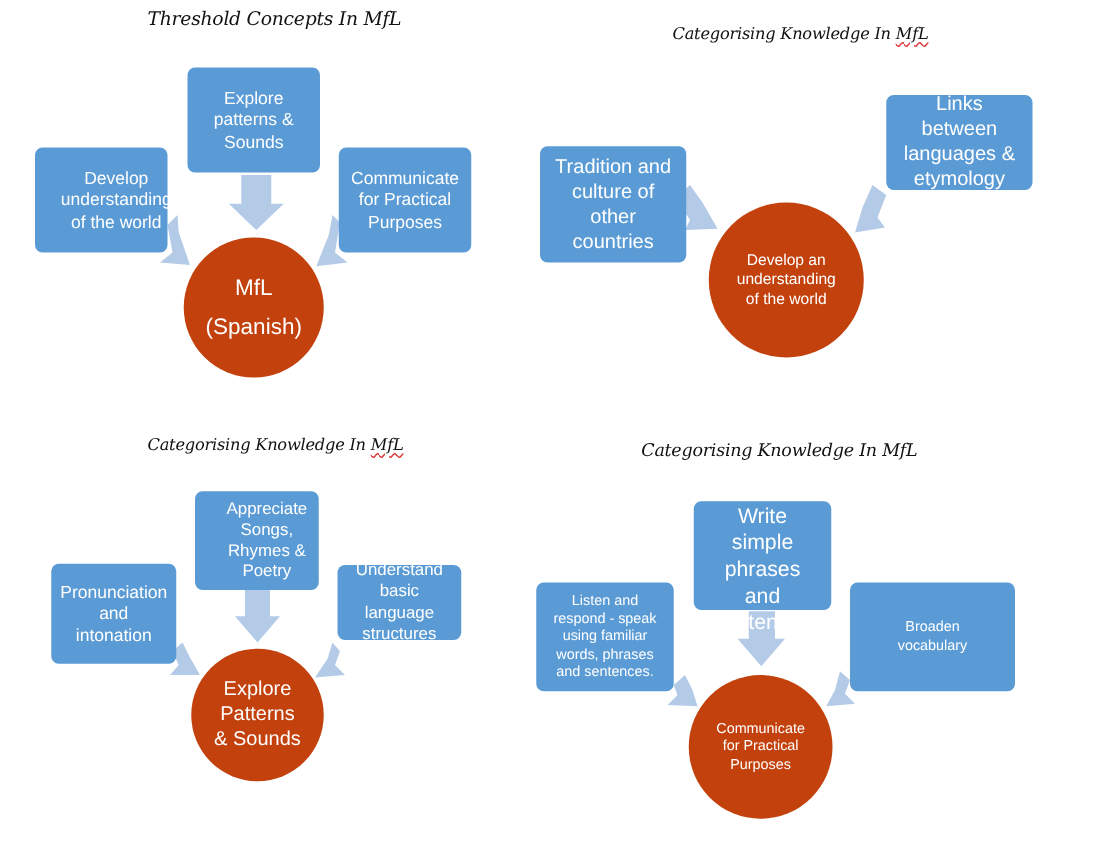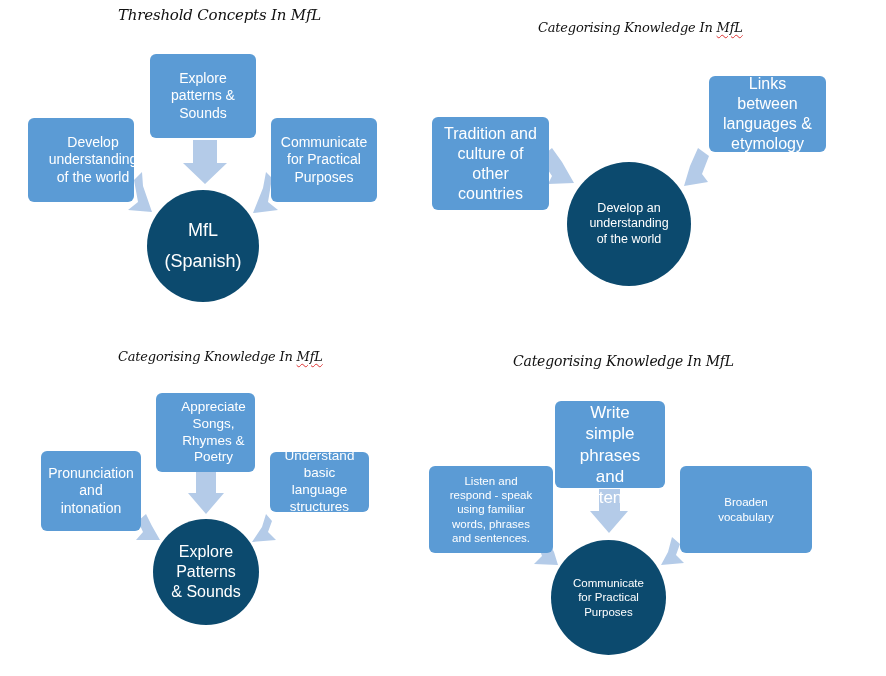--- a/index.html
+++ b/index.html
@@ -8,21 +8,21 @@
   .title { position: absolute; font-family: "DejaVu Serif", serif; font-style: italic;
            color: #111; white-space: nowrap; letter-spacing: -0.2px; }
   .t1 { left: 118px; top: 6px; font-size: 15px; }
   .t2 { left: 538px; top: 20px; font-size: 13px; }
   .t3 { left: 118px; top: 349px; font-size: 13px; }
   .t4 { left: 513px; top: 353px; font-size: 14px; }
   .spell { text-decoration: underline wavy #d33; text-decoration-thickness: 1px; text-underline-offset: 2px; }
   .box { position: absolute; background: #5b9bd5; color: #fff; border-radius: 6px;
          display: flex; align-items: center; justify-content: center; text-align: center;
          box-sizing: border-box; padding: 2px 4px; line-height: 1.25; }
-  .circle { position: absolute; background: #0c4a6e; color: #fff; border-radius: 50%;
+  .circle { position: absolute; background: #c2410c; color: #fff; border-radius: 50%;
             display: flex; align-items: center; justify-content: center; text-align: center;
             box-sizing: border-box; padding: 10px; line-height: 1.25; }
   .lbl { white-space: pre-line; }
   svg.arrows { position: absolute; left: 0; top: 0; width: 886px; height: 676px; }
   .arrow { fill: #b4cbe8; }
 </style>
 </head>
 <body>
 
 <svg class="arrows">
@@ -102,21 +102,21 @@
 basic
 language
 structures</span>
   </div>
 <div class="circle" style="left:153px;top:519px;width:106px;height:106px;font-size:16px;">
     <span class="lbl">Explore
 Patterns
 &amp; Sounds</span>
   </div>
 
-<div class="box" style="left:429px;top:466px;width:124px;height:87px;font-size:11.5px;">
+<div class="box" style="left:429px;top:466px;width:110px;height:87px;font-size:11.5px;">
     <span class="lbl">Listen and
 respond - speak
 using familiar
 words, phrases
 and sentences.</span>
   </div>
 <div class="box" style="left:555px;top:401px;width:110px;height:87px;font-size:17px;">
     <span class="lbl">Read and Write
 simple phrases
 and sentences</span>

